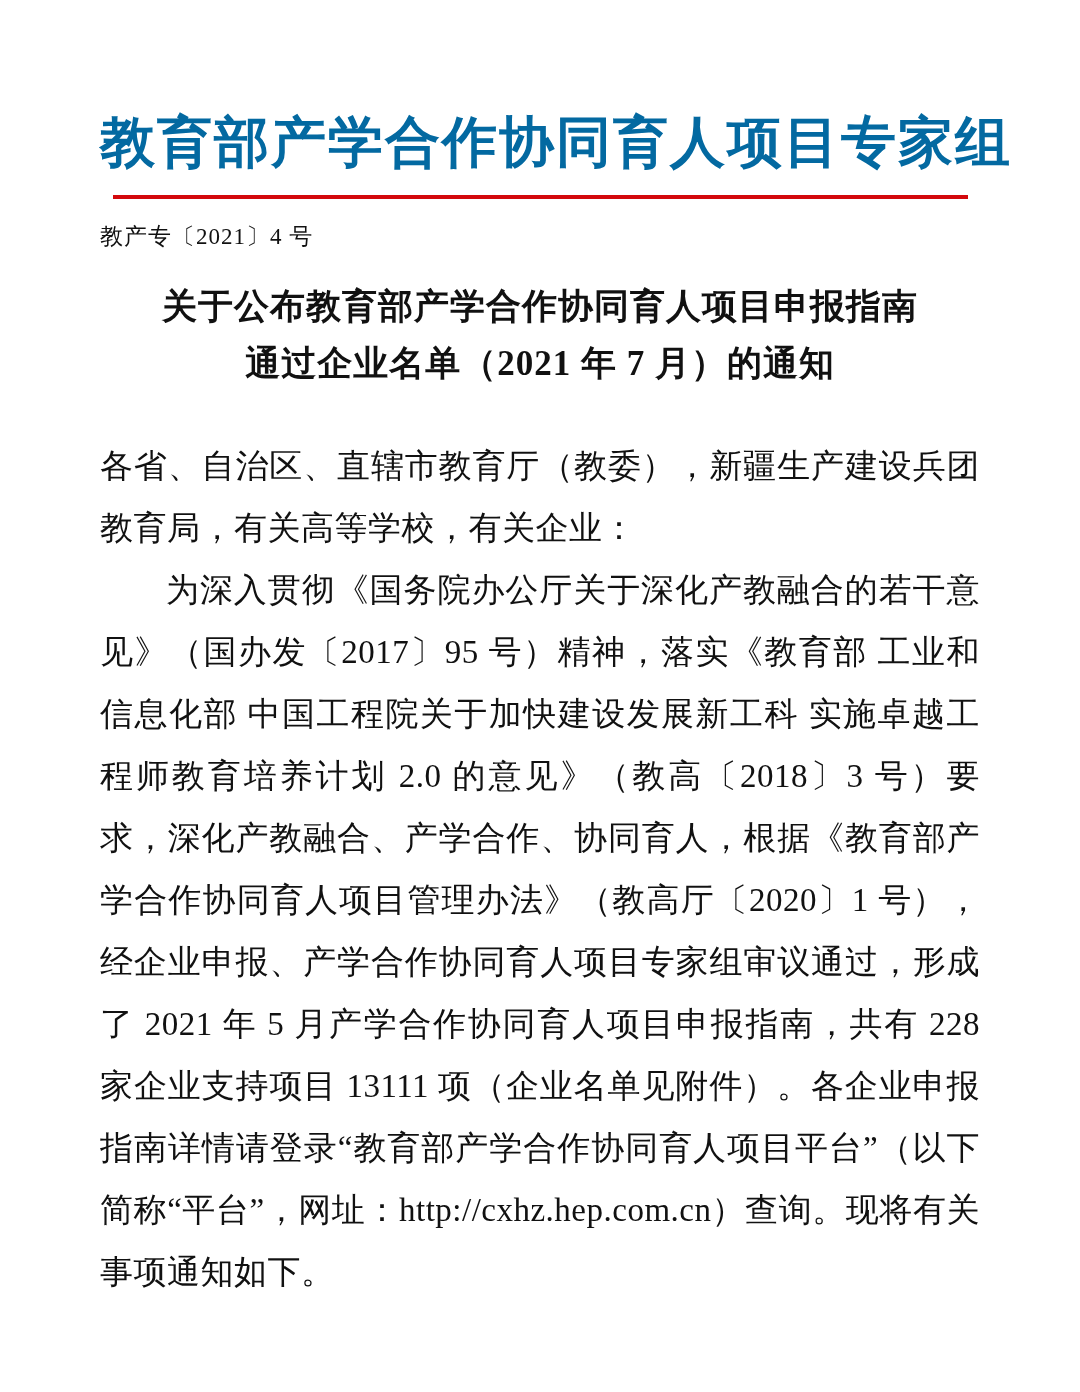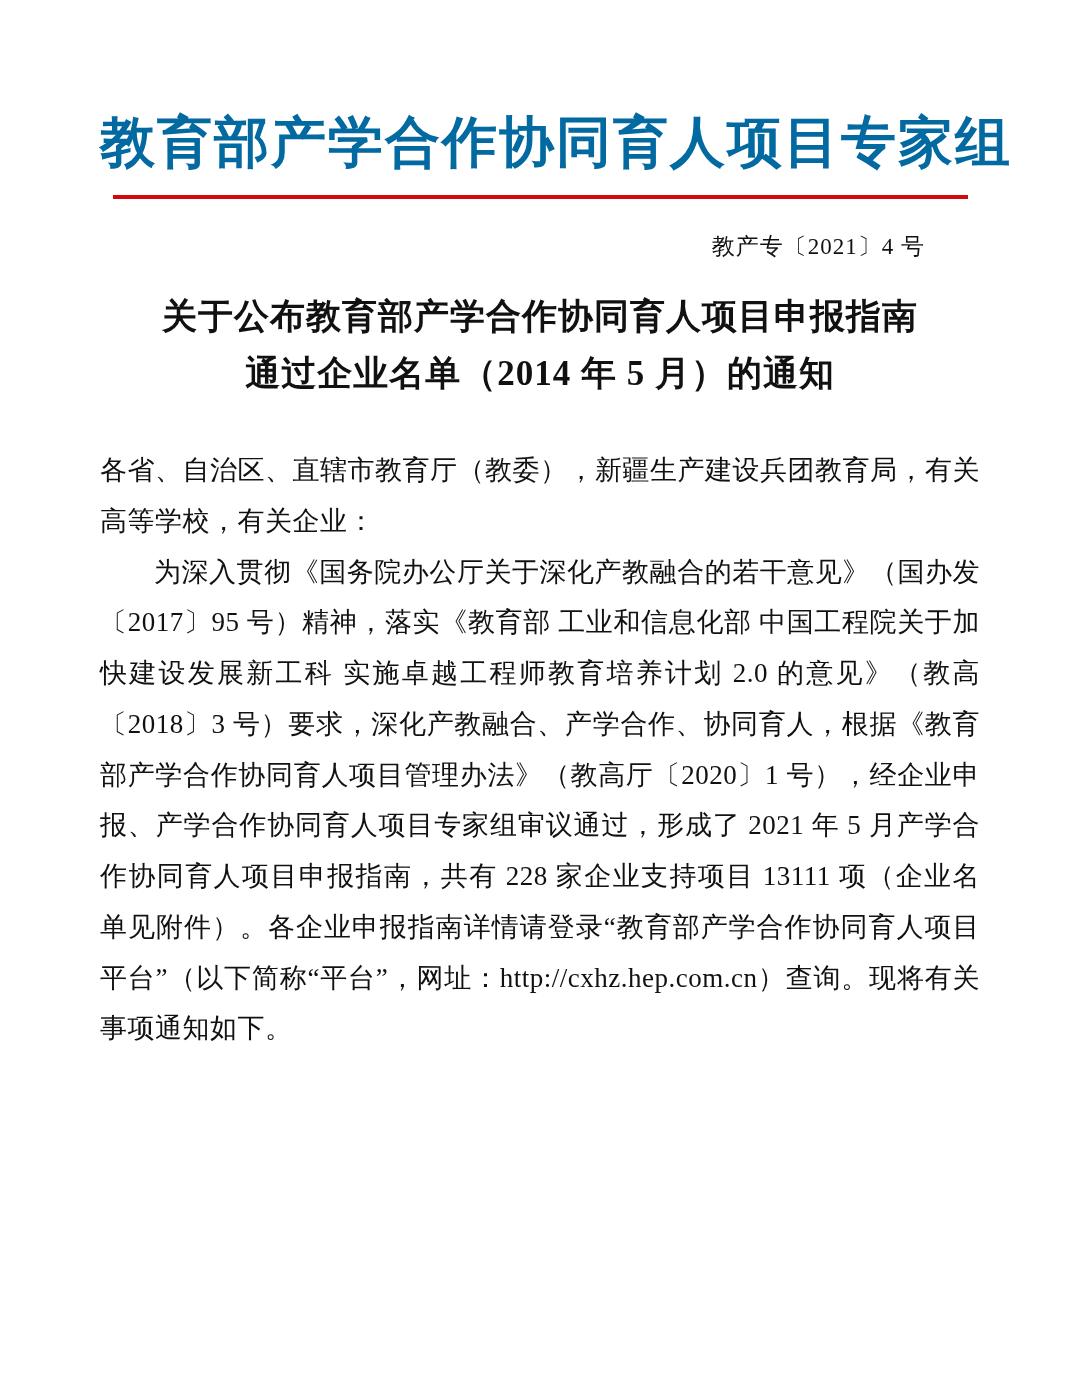--- a/index.html
+++ b/index.html
@@ -37,39 +37,39 @@
   }
   .masthead-rule {
     margin-top: 22px;
     height: 4px;
     background: #d3080c;
     width: 855px;
     margin-left: auto;
     margin-right: auto;
   }
   .doc-number {
-    margin-top: 32px;
-    text-align: right;
+    margin-top: 22px;
+    text-align: left;
     padding-right: 55px;
     font-size: 23px;
     letter-spacing: 1px;
   }
   .doc-title {
     margin-top: 26px;
     text-align: center;
     font-weight: bold;
     font-size: 35px;
     line-height: 1.65;
     letter-spacing: 1px;
   }
   .body-block {
     margin-top: 42px;
   }
   .para {
-    font-size: 27px;
+    font-size: 33px;
     line-height: 1.88;
     text-align: justify;
     text-justify: inter-ideograph;
     letter-spacing: 0.5px;
     margin: 0;
   }
   .para.indent {
     text-indent: 2em;
   }
 </style>
@@ -80,21 +80,21 @@
 
   <div class="masthead">
     <div class="masthead-title">教育部产学合作协同育人项目专家组</div>
     <div class="masthead-rule"></div>
   </div>
 
   <div class="doc-number">教产专〔2021〕4 号</div>
 
   <div class="doc-title">
     <div>关于公布教育部产学合作协同育人项目申报指南</div>
-    <div>通过企业名单（2014 年 5 月）的通知</div>
+    <div>通过企业名单（2021 年 7 月）的通知</div>
   </div>
 
   <div class="body-block">
     <p class="para">各省、自治区、直辖市教育厅（教委），新疆生产建设兵团教育局，有关高等学校，有关企业：</p>
     <p class="para indent">为深入贯彻《国务院办公厅关于深化产教融合的若干意见》（国办发〔2017〕95 号）精神，落实《教育部 工业和信息化部 中国工程院关于加快建设发展新工科 实施卓越工程师教育培养计划 2.0 的意见》（教高〔2018〕3 号）要求，深化产教融合、产学合作、协同育人，根据《教育部产学合作协同育人项目管理办法》（教高厅〔2020〕1 号），经企业申报、产学合作协同育人项目专家组审议通过，形成了 2021 年 5 月产学合作协同育人项目申报指南，共有 228 家企业支持项目 13111 项（企业名单见附件）。各企业申报指南详情请登录“教育部产学合作协同育人项目平台”（以下简称“平台”，网址：http://cxhz.hep.com.cn）查询。现将有关事项通知如下。</p>
   </div>
 
 </div>
 
 </body></html>

